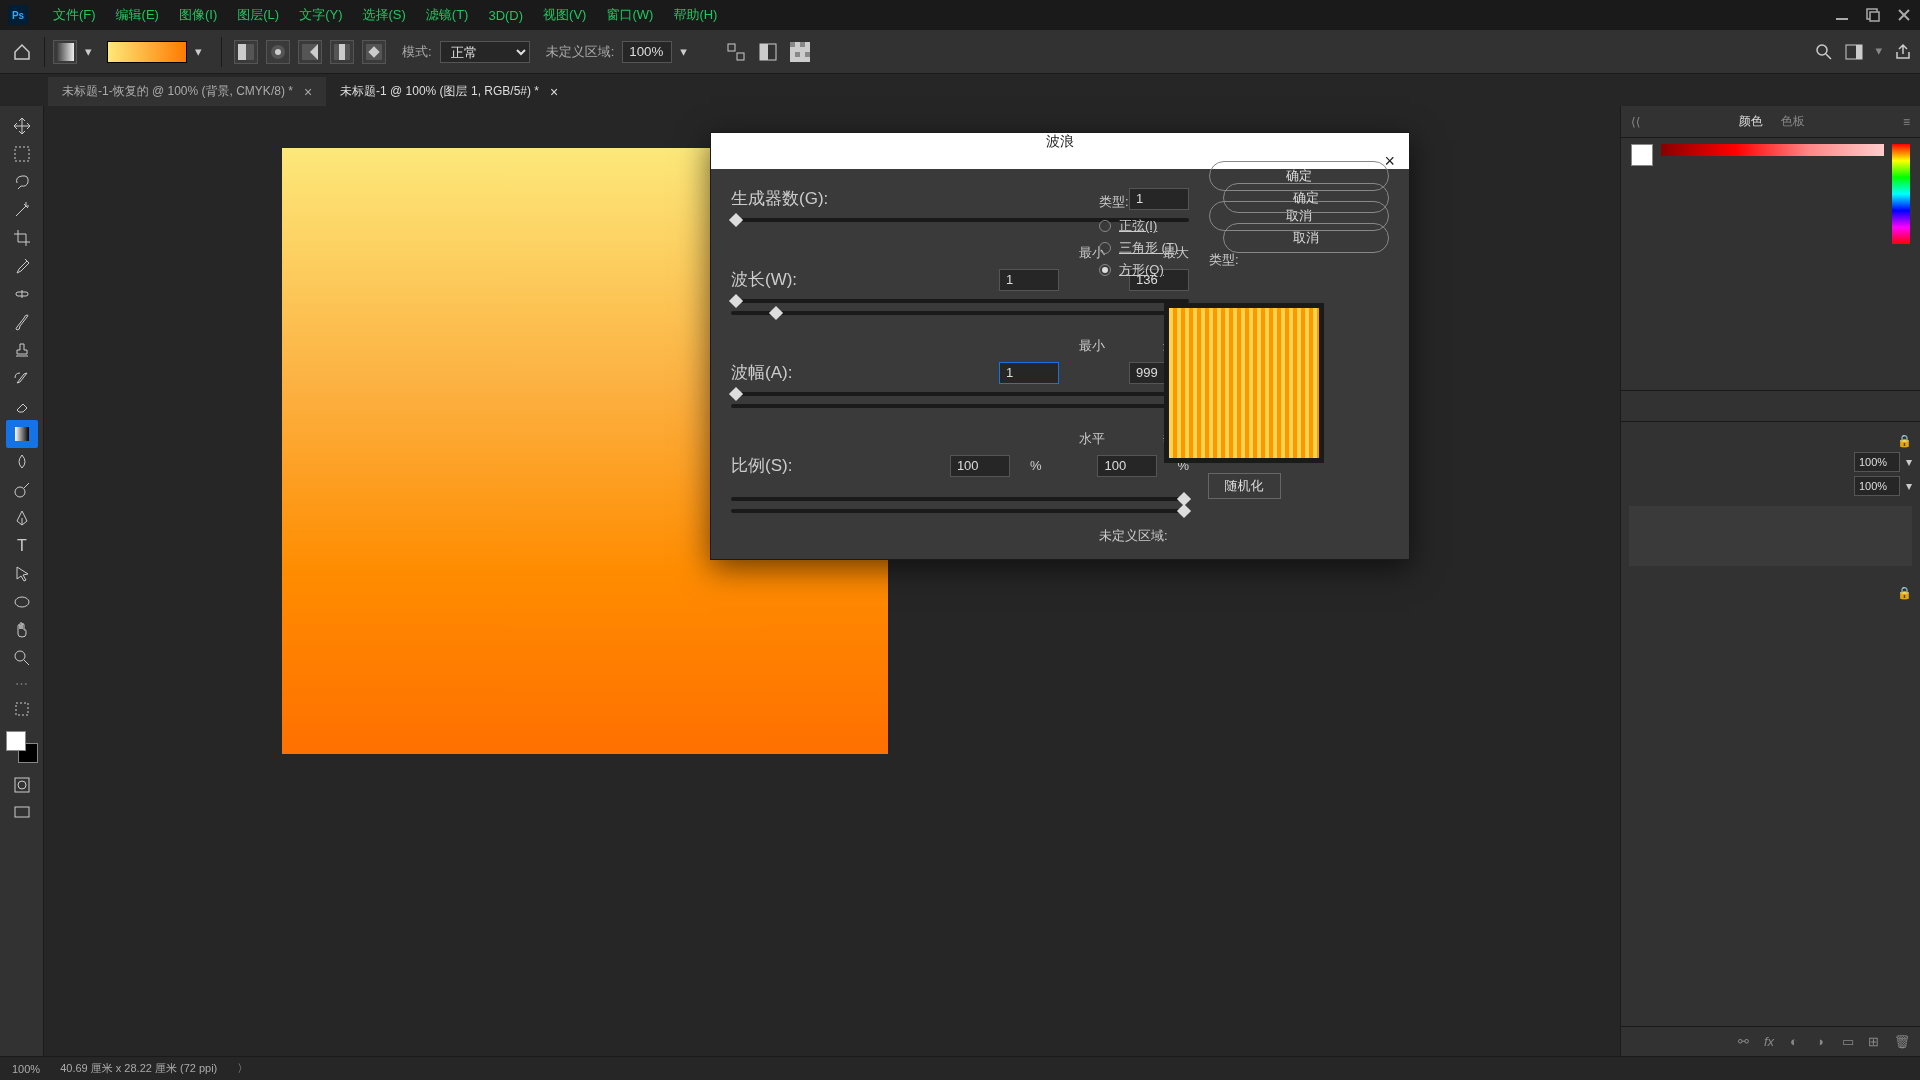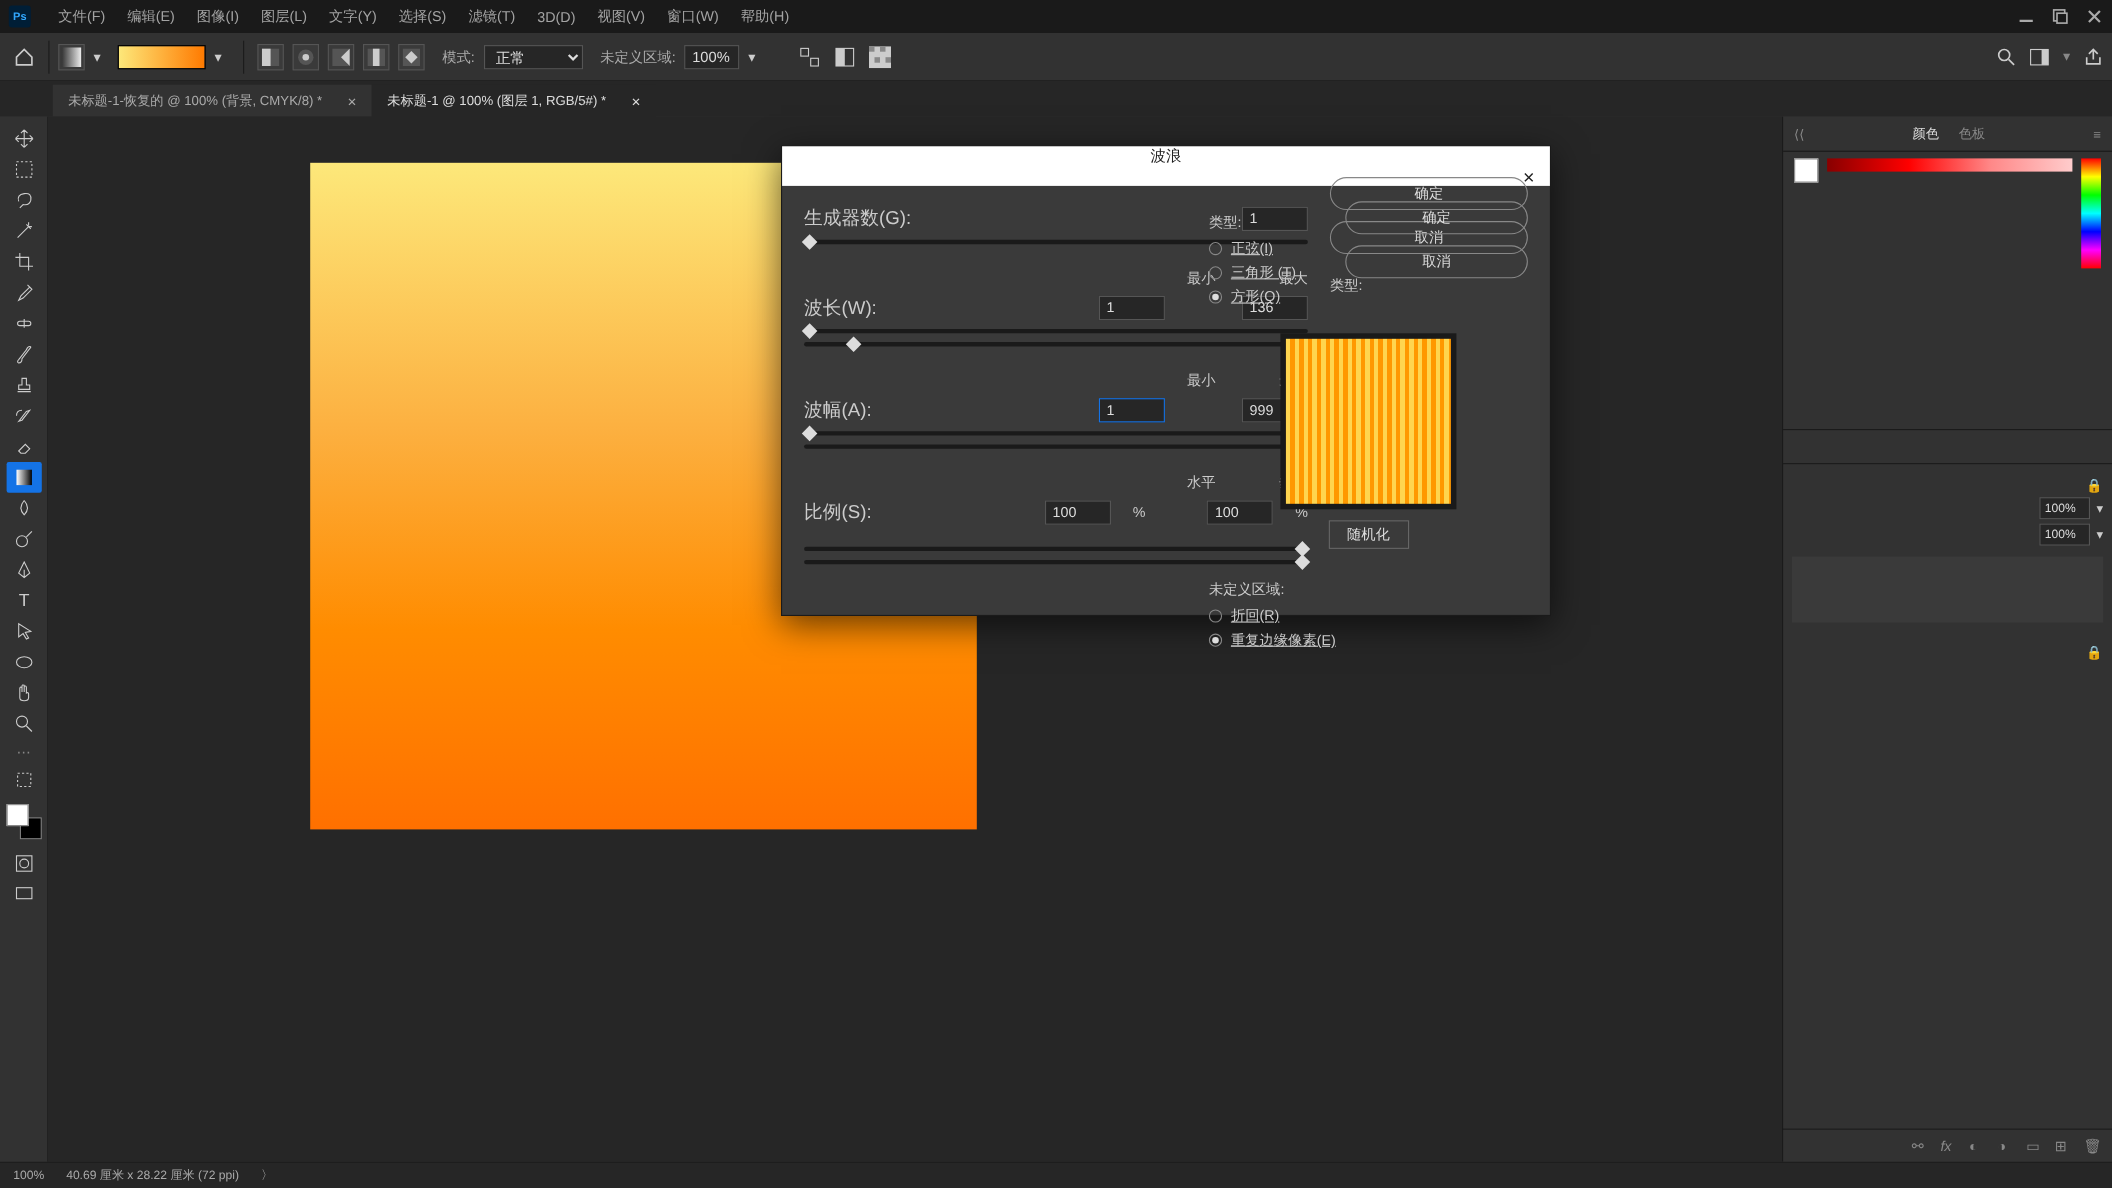--- a/index.html
+++ b/index.html
@@ -1,31 +1,31 @@
 <!DOCTYPE html>
 <html><head>
 <meta charset="utf-8">
 <style>
 * { margin: 0; padding: 0; box-sizing: border-box; font-family: "Microsoft YaHei", Arial, sans-serif; }
 body { background: #323232; color: #ccc; width: 1920px; height: 1080px; overflow: hidden; font-size: 13px; }
 .titlebar { height: 30px; background: #1a1a1a; display: flex; align-items: center; padding: 0 8px; }
 .ps-logo { width: 20px; height: 20px; background: #001e36; border-radius: 3px; display: flex; align-items: center; justify-content: center; color: #31a8ff; font-weight: bold; font-size: 10px; margin-right: 15px; }
-.menu-item { padding: 0 10px; cursor: pointer; color: #a3a3a3; }
+.menu-item { padding: 0 10px; cursor: pointer; color: #22c55e; }
 .window-controls { margin-left: auto; display: flex; gap: 15px; }
 .win-btn { width: 16px; height: 16px; cursor: pointer; }
 .options-bar { height: 44px; background: #323232; border-bottom: 1px solid #1a1a1a; display: flex; align-items: center; padding: 0 8px; gap: 8px; }
 .home-icon { width: 28px; height: 28px; display: flex; align-items: center; justify-content: center; cursor: pointer; }
 .gradient-preview { width: 80px; height: 22px; background: linear-gradient(90deg, #fde87a, #ff7a00); border: 1px solid #000; cursor: pointer; }
 .dropdown-arrow { width: 14px; cursor: pointer; }
 .opt-btn { width: 24px; height: 24px; border: 1px solid #555; background: #3a3a3a; cursor: pointer; display: flex; align-items: center; justify-content: center; }
 .opt-label { color: #aaa; margin-left: 8px; }
 .opt-input { background: #262626; border: 1px solid #555; color: #ddd; padding: 2px 6px; width: 60px; height: 22px; }
 .opt-right { margin-left: auto; display: flex; gap: 12px; }
 .tabs-bar { height: 32px; background: #262626; display: flex; align-items: flex-end; padding-left: 48px; }
-.doc-tab { padding: 6px 14px; background: #323232; color: #aaa; cursor: pointer; font-size: 12px; display: flex; align-items: center; gap: 23px; }
+.doc-tab { padding: 6px 14px; background: #323232; color: #aaa; cursor: pointer; font-size: 12px; display: flex; align-items: center; gap: 11px; }
 .doc-tab.active { background: #262626; color: #ddd; }
 .tab-close { cursor: pointer; font-size: 14px; }
 .main-area { display: flex; height: calc(1080px - 30px - 44px - 32px - 24px); }
 .toolbar { width: 44px; background: #323232; border-right: 1px solid #1a1a1a; display: flex; flex-direction: column; padding-top: 6px; }
 .tool { width: 32px; height: 28px; margin: 0 auto; display: flex; align-items: center; justify-content: center; cursor: pointer; color: #ccc; }
 .tool.active { background: #1473e6; color: #fff; border-radius: 2px; }
 .tool-dots { text-align: center; color: #888; margin: 4px 0; }
 .fg-bg { width: 32px; height: 32px; margin: 8px auto; position: relative; }
 .fg-bg .fg { width: 20px; height: 20px; background: #fff; border: 1px solid #888; position: absolute; top: 0; left: 0; }
 .fg-bg .bg { width: 20px; height: 20px; background: #000; border: 1px solid #888; position: absolute; bottom: 0; right: 0; }
@@ -519,25 +519,15 @@
       <button class="dlg-btn">取消</button>
     </div>
   </div>
   <div style="position:absolute;top:160px;right:20px;width:290px;display:flex;flex-direction:column;align-items:center">
     <div class="preview-box">
         <div class="stripes"></div>
       </div>
     <button class="randomize-btn">随机化</button>
     <div style="align-self:flex-start;margin-top:18px;width:100%">
       <div class="section-label">未定义区域:</div>
-      <div class="radio-group">
-        <div class="radio-item">
-            <div class="radio"></div>
-            <span>折回(R)</span>
-          </div>
-        <div class="radio-item">
-            <div class="radio checked"></div>
-            <span>重复边缘像素(E)</span>
-          </div>
-      </div>
     </div>
   </div>
 </div>
 
 </body></html>

